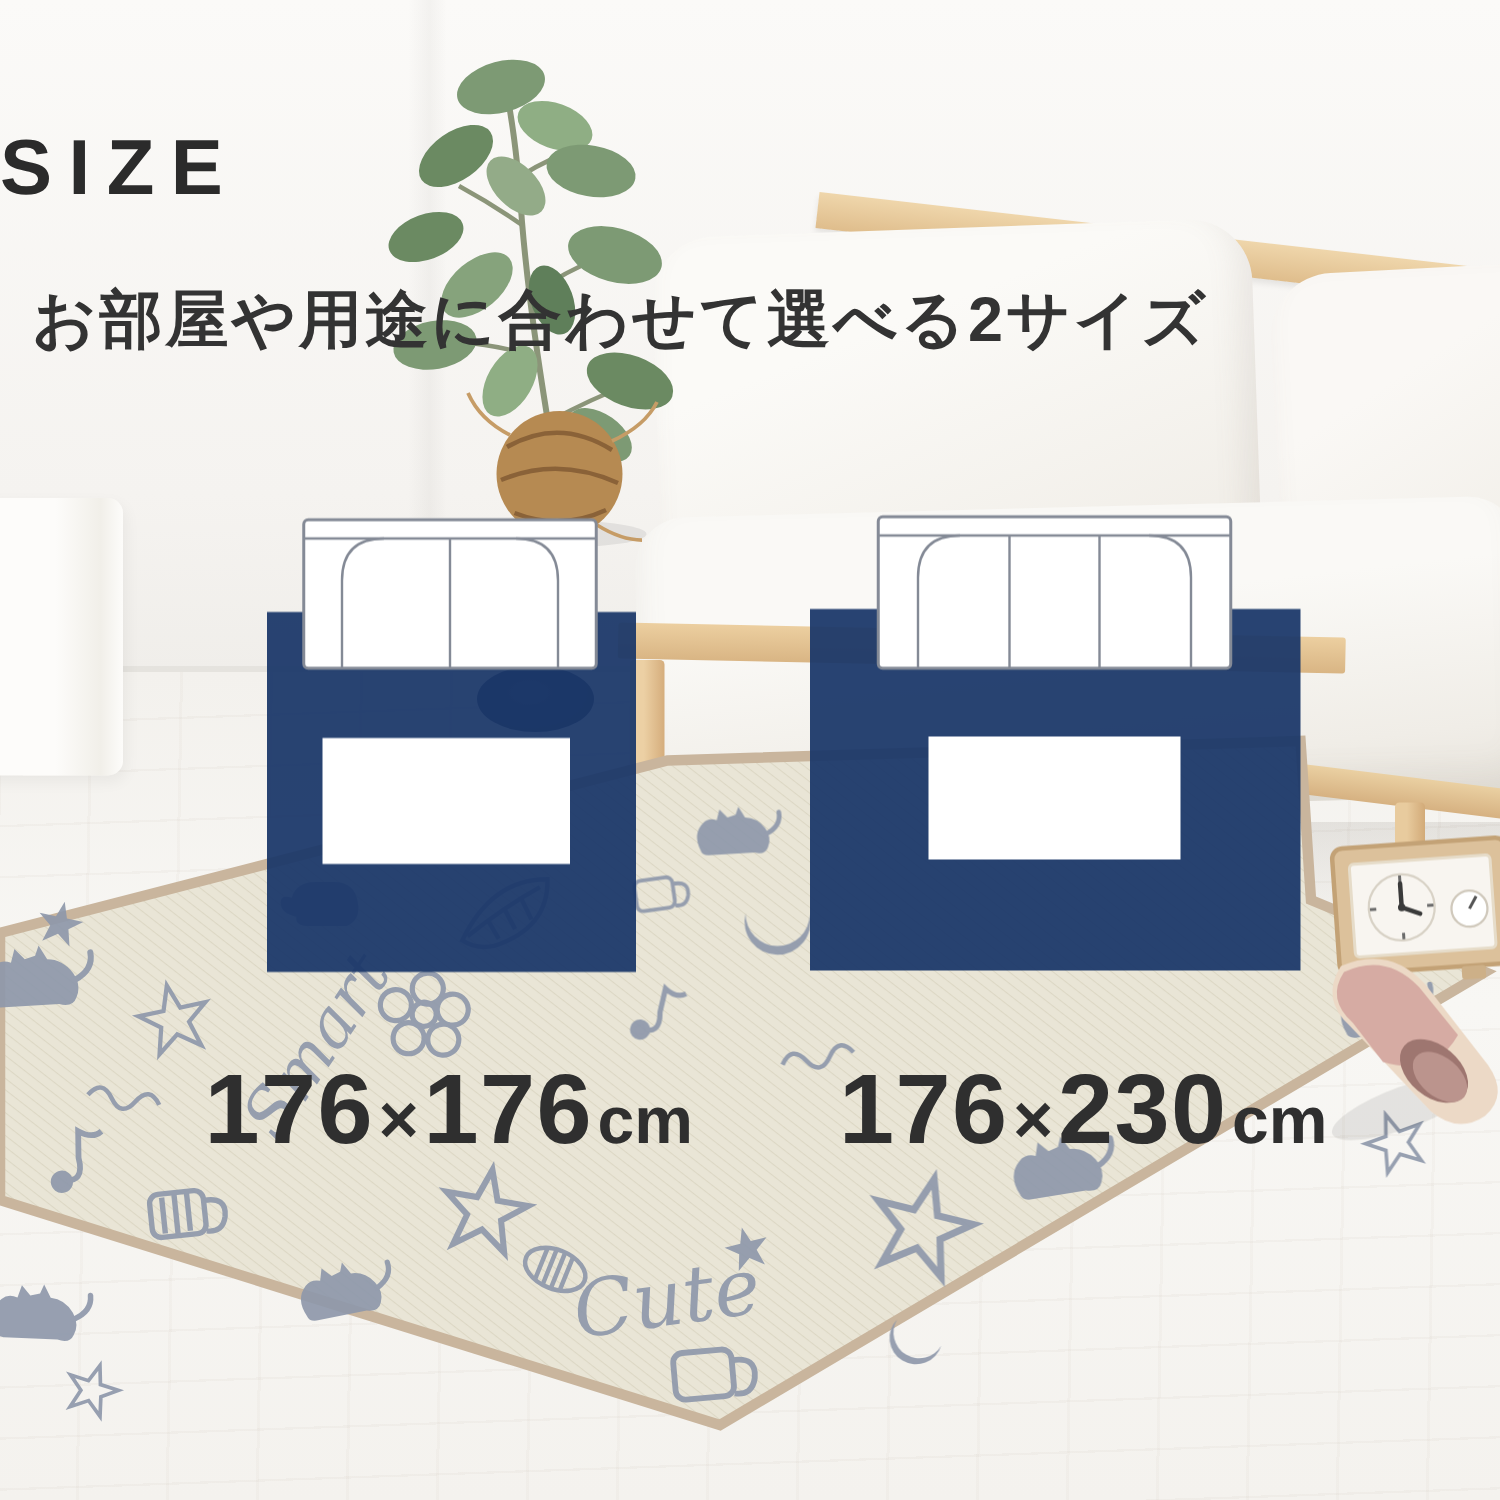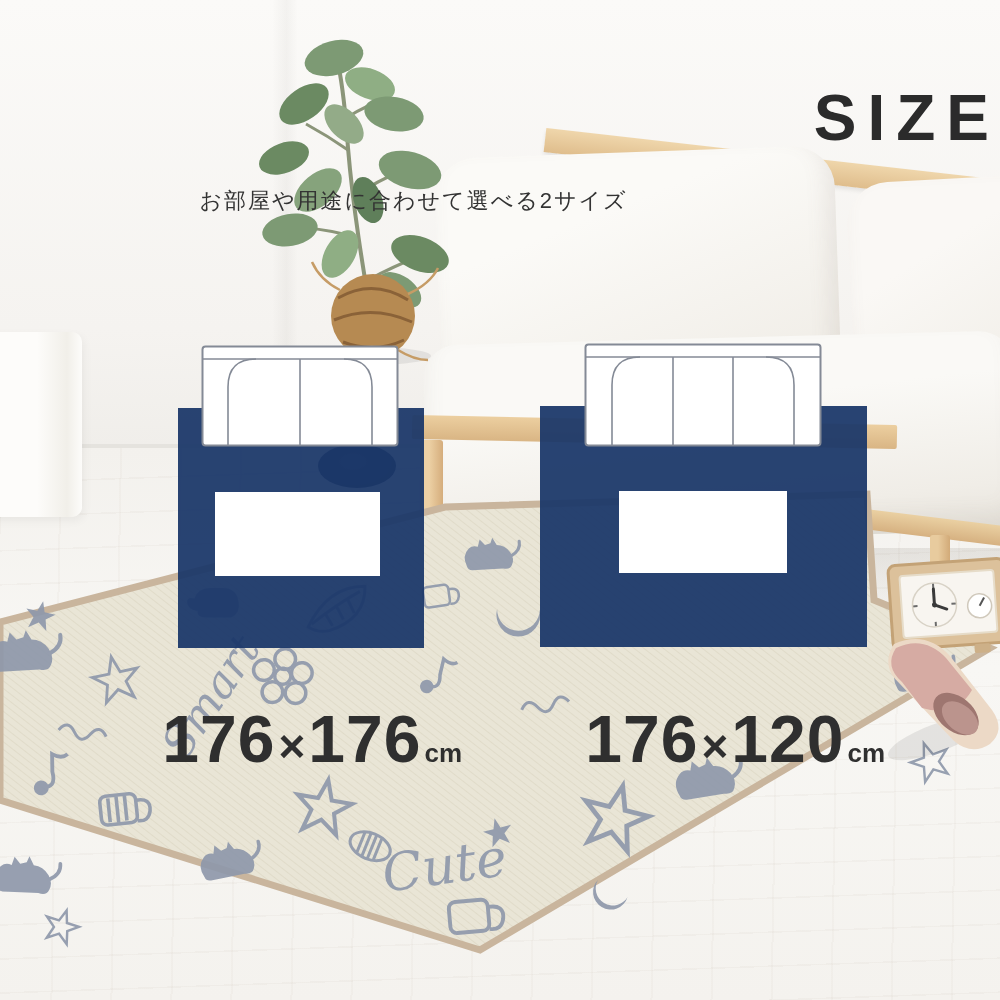--- a/index.html
+++ b/index.html
@@ -55,29 +55,29 @@
   .navy-a{left:178px;top:408px;width:246px;height:240px;}
   .navy-b{left:540px;top:406px;width:327px;height:241px;}
   .sofa-art{position:absolute;z-index:13;}
   .sofa-art-a{left:201px;top:345px;width:198px;height:102px;}
   .sofa-art-b{left:584px;top:343px;width:238px;height:104px;}
   .table{position:absolute;z-index:14;background:#ffffff;}
   .table-a{left:215px;top:492px;width:165px;height:84px;}
   .table-b{left:619px;top:491px;width:168px;height:82px;}
 
   
-  .title{position:absolute;left:0;top:86px;width:1000px;z-index:16;text-align:right;
-        font-size:64px;font-weight:700;letter-spacing:11px;color:var(--ink);line-height:1;}
+  .title{position:absolute;left:0;top:86px;width:1000px;z-index:16;text-align:left;
+        font-size:52px;font-weight:700;letter-spacing:11px;color:var(--ink);line-height:1;}
   .subtitle{position:absolute;left:0;top:188px;width:827px;z-index:16;text-align:center;
-        font-size:22px;font-weight:400;letter-spacing:2px;color:#333333;line-height:1.2;}
+        font-size:42px;font-weight:700;letter-spacing:2px;color:#333333;line-height:1.2;}
   .size-label{position:absolute;top:706px;z-index:15;display:flex;align-items:baseline;justify-content:flex-end;
         color:var(--ink2);font-weight:700;line-height:1;white-space:nowrap;}
   .size-label .num{font-size:66px;letter-spacing:1px;}
   .size-label .times{font-size:46px;margin:0 3px;}
-  .size-label .unit{font-size:26px;margin-left:3px;}
+  .size-label .unit{font-size:44px;margin-left:3px;}
   .label-a{left:140px;width:322px;}
   .label-b{left:560px;width:325px;}
 </style>
 </head>
 <body>
 
 <div id="stage" style="--navy: #1b3769; --ink: #2b2b2b; --ink2: #2f2f2f;">
 
   <div class="wall"></div>
   <div class="wall-corner"></div>
@@ -252,19 +252,19 @@
     <line x1="1.5" y1="14" x2="236.5" y2="14" stroke="#848a96" stroke-width="1.6"></line>
     <path d="M28,102 L28,42 Q28,14 56,14" fill="none" stroke="#848a96" stroke-width="1.6"></path>
     <path d="M210,102 L210,42 Q210,14 182,14" fill="none" stroke="#848a96" stroke-width="1.6"></path>
     <line x1="89" y1="14" x2="89" y2="102" stroke="#848a96" stroke-width="1.6"></line>
     <line x1="149" y1="14" x2="149" y2="102" stroke="#848a96" stroke-width="1.6"></line>
   </svg>
   <div class="table table-b"></div>
   <div class="size-label label-b">
     <span class="num">176</span>
       <span class="times">×</span>
-      <span class="num">120</span>
+      <span class="num">230</span>
       <span class="unit">cm</span>
   </div>
 
   <div class="title">SIZE</div>
   <div class="subtitle">お部屋や用途に合わせて選べる2サイズ</div>
 </div>
 
 </body></html>

